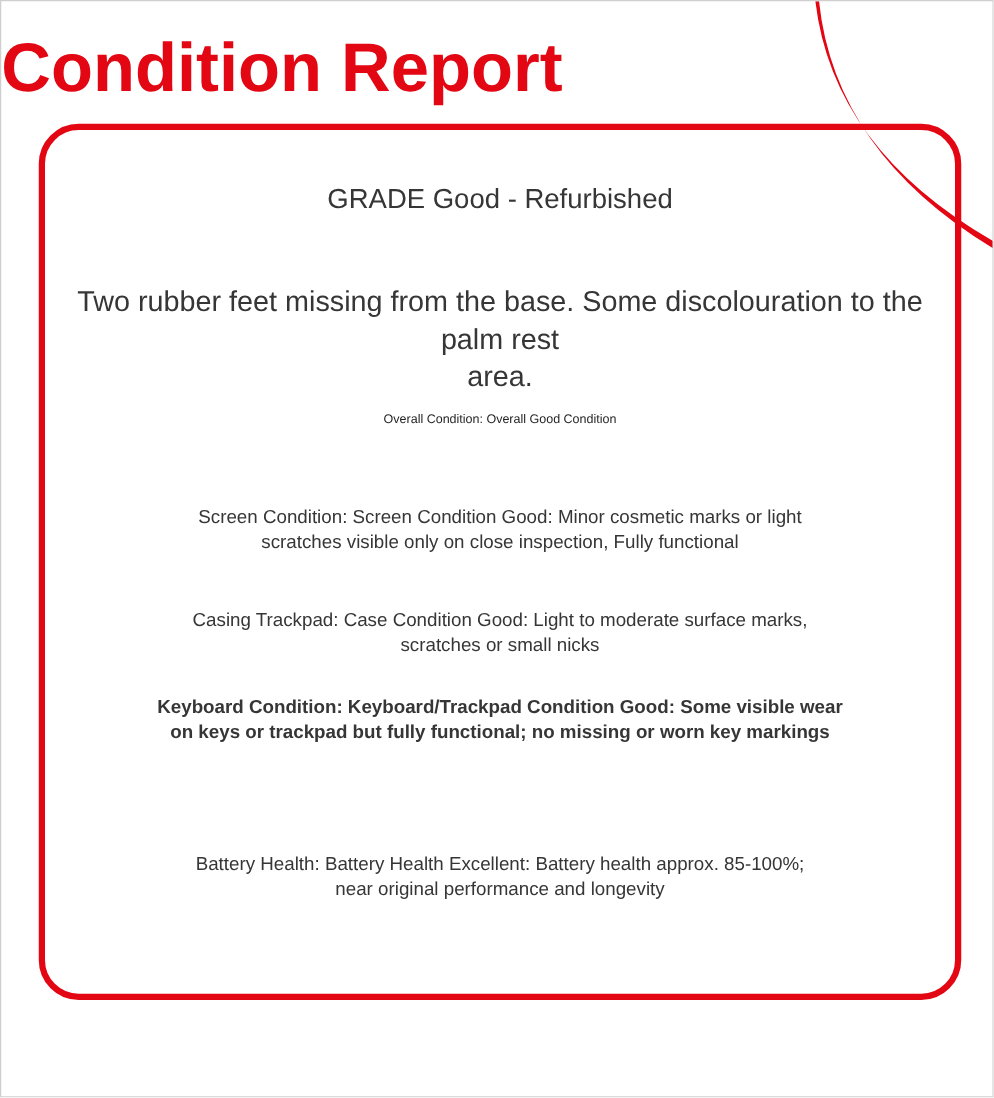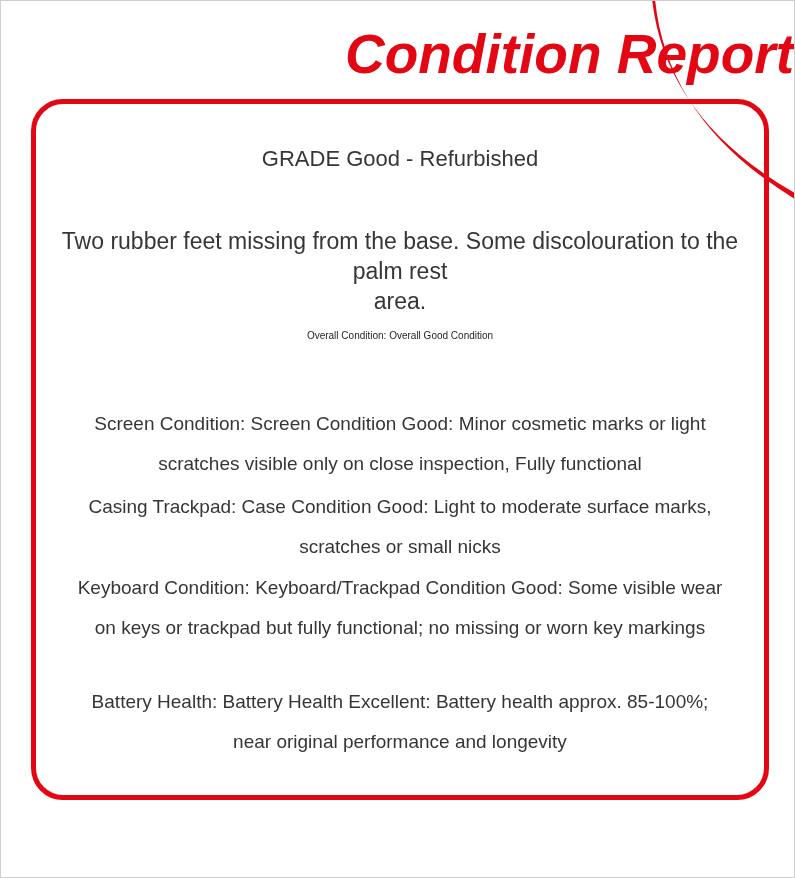--- a/index.html
+++ b/index.html
@@ -13,28 +13,27 @@
     overflow: hidden;
     font-family: "Liberation Sans", sans-serif;
     --accent: #e30613;
   }
   .title {
     position: absolute;
     top: 26px;
     left: 0;
     width: 100%;
     margin: 0;
-    text-align: right;
+    text-align: left;
     font-size: 55px;
     line-height: 54px;
     font-weight: 700;
     letter-spacing: 0px;
     color: var(--accent);
     z-index: 2;
-    font-style: italic;
   }
   .swoosh {
     position: absolute;
     top: 0;
     left: 0;
     z-index: 1;
     color: var(--accent);
     pointer-events: none;
   }
   .report-box {
@@ -52,24 +51,24 @@
     position: absolute;
     left: 14px;
     right: 14px;
     text-align: center;
     color: #363636;
     white-space: pre-line;
   }
   .grade   { top: 40px;  font-size: 22px; line-height: 30px; }
   .desc    { top: 122px; font-size: 23px; line-height: 30px; }
   .overall { top: 225px; font-size: 10px; line-height: 14px; font-weight: 400; color: #1f1f1f; }
-  .detail  { font-size: 19px; line-height: 40px; }
+  .detail  { font-size: 15px; line-height: 20px; }
   .detail-screen   { top: 300px; }
   .detail-casing   { top: 383px; }
-  .detail-keyboard { top: 464px; }
+  .detail-keyboard { top: 452px; font-weight: bold; }
   .detail-battery  { top: 530px; margin-top: 48px; }
 </style>
 </head>
 <body>
 
 <div class="page" style="--accent: #e30613;">
 
   <svg class="swoosh" width="795" height="878" viewBox="0 0 795 878" aria-hidden="true">
     <path d="M650.5,-8 Q661,118 799,195 L799,201 Q663,121 653.5,-8 Z" fill="currentColor"></path>
   </svg>

